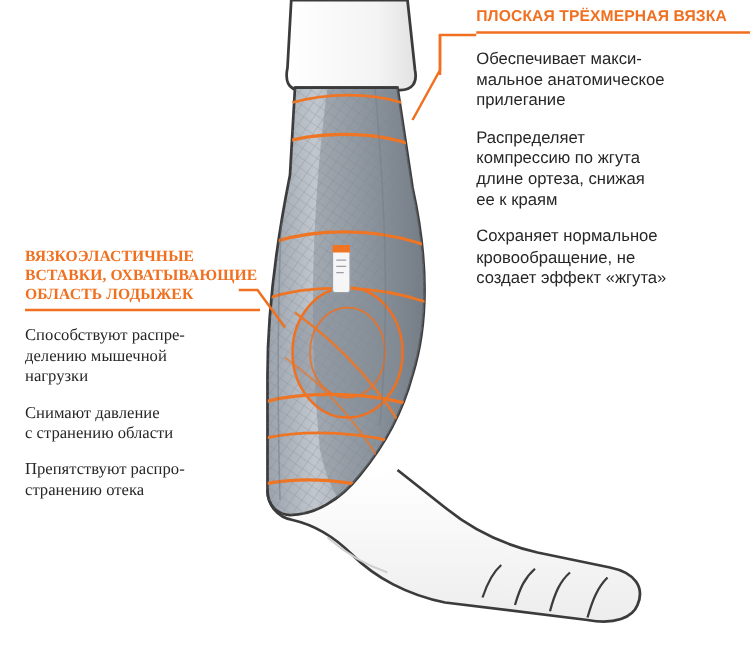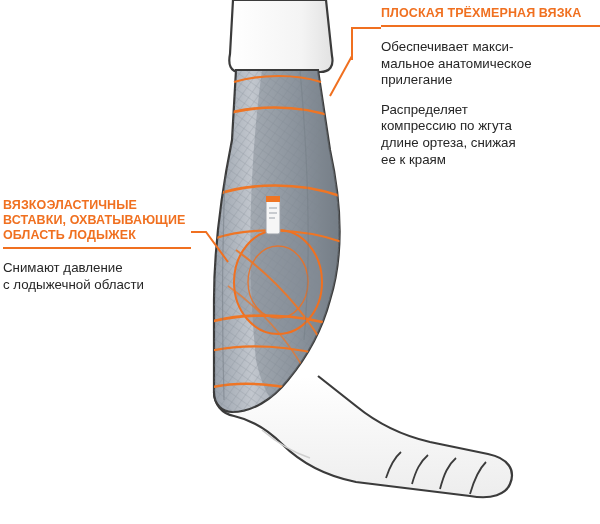--- a/index.html
+++ b/index.html
@@ -63,23 +63,24 @@
     margin: 0 0 13px 0;
     white-space: pre-line;
   }
   .panel-right .bullets {
     margin-top: 12px;
   }
 
   
   .panel-left {
     position: absolute;
-    left: 3px;
+    left: 20px;
     top: 198px;
     width: 188px;
+    font-family: Liberation Serif, serif;
   }
   .heading.left {
     padding: 0;
   }
   .panel-left .bullets {
     margin-top: 11px;
   }
   .panel-left .bullets li {
     margin-bottom: 12px;
   }
@@ -188,27 +189,35 @@
     <div class="heading right">ПЛОСКАЯ ТРЁХМЕРНАЯ ВЯЗКА</div>
     <div class="rule"></div>
     <ul class="bullets">
       <li>Обеспечивает макси-
 мальное анатомическое
 прилегание</li>
       <li>Распределяет
 компрессию по жгута
 длине ортеза, снижая
 ее к краям</li>
+      <li>Сохраняет нормальное
+кровообращение, не
+создает эффект «жгута»</li>
     </ul>
   </div>
 
   <div class="panel-left">
     <div class="heading left" style="white-space: pre-line;">ВЯЗКОЭЛАСТИЧНЫЕ
 ВСТАВКИ, ОХВАТЫВАЮЩИЕ
 ОБЛАСТЬ ЛОДЫЖЕК</div>
     <div class="rule"></div>
     <ul class="bullets">
+      <li>Способствуют распре-
+делению мышечной
+нагрузки</li>
       <li>Снимают давление
-с лодыжечной области</li>
+с странению области</li>
+      <li>Препятствуют распро-
+странению отека</li>
     </ul>
   </div>
 
 </div>
 
 </body></html>

